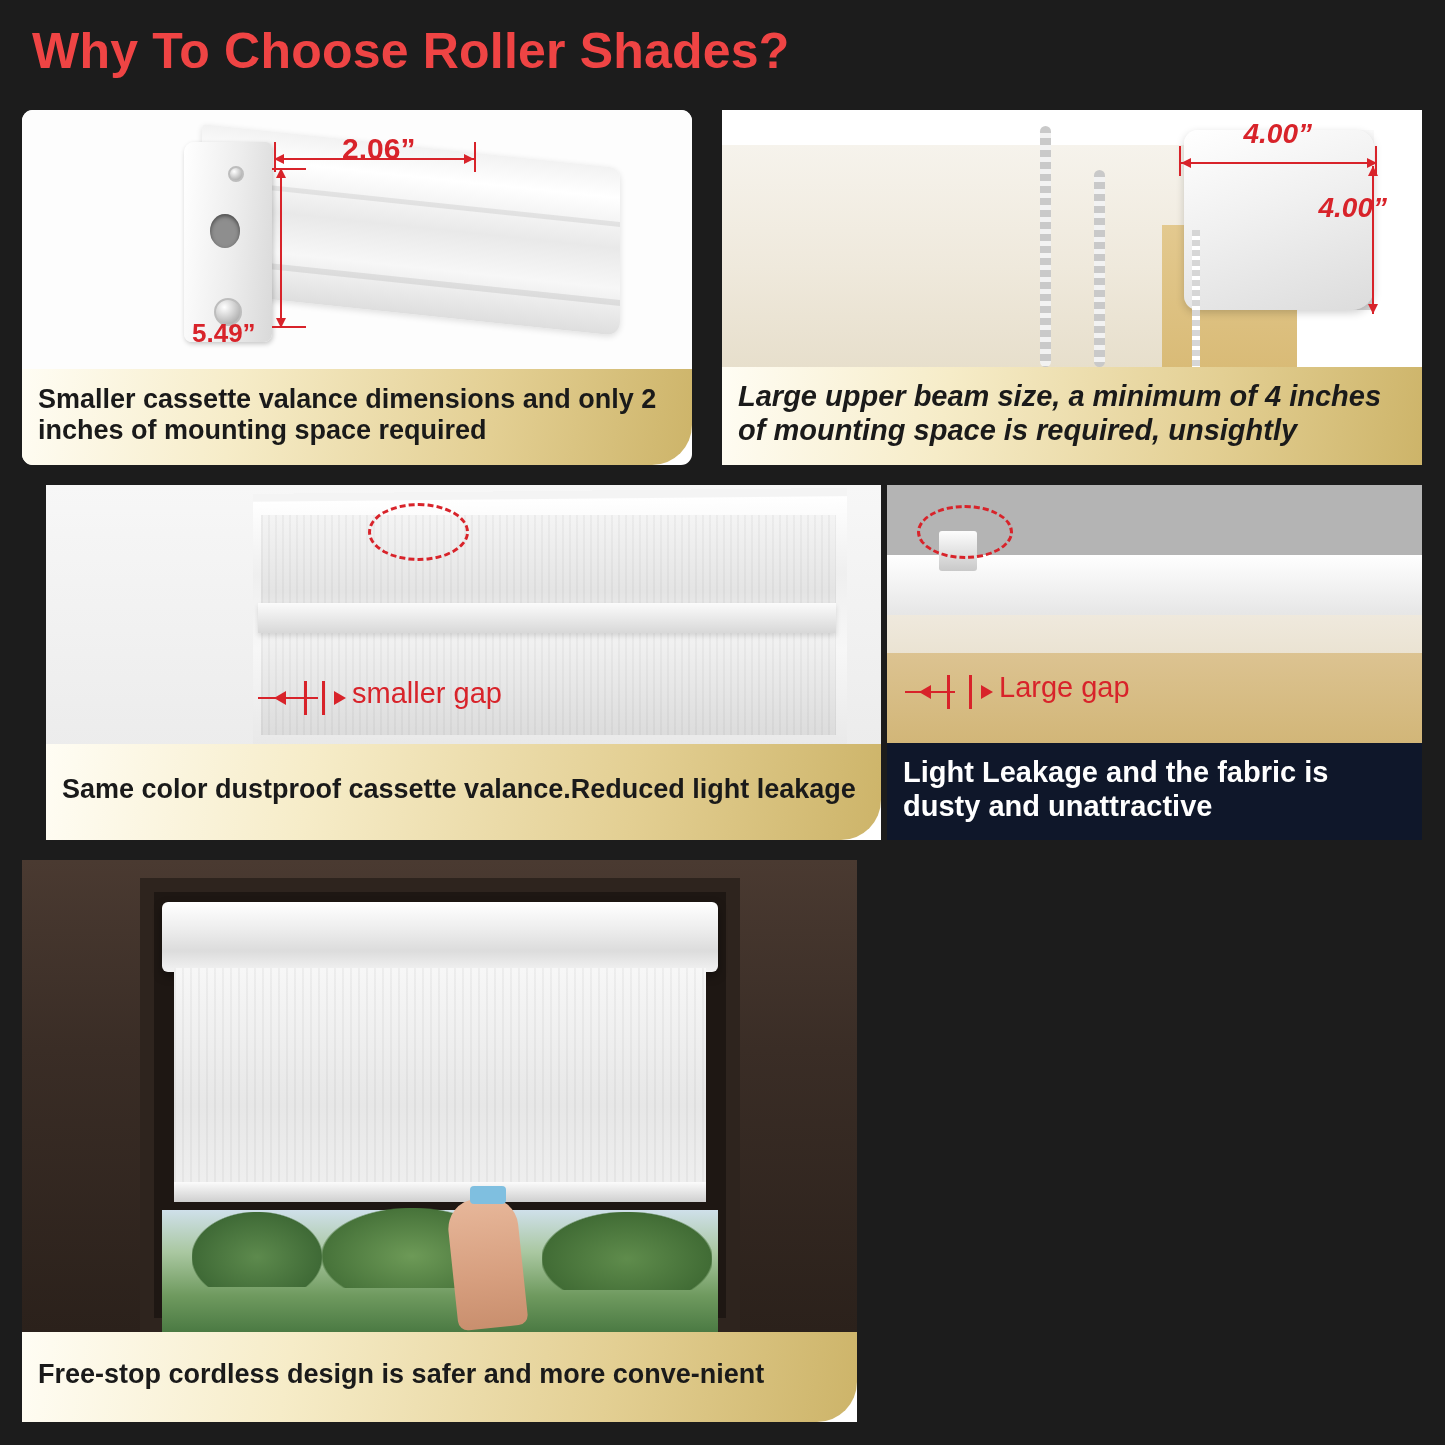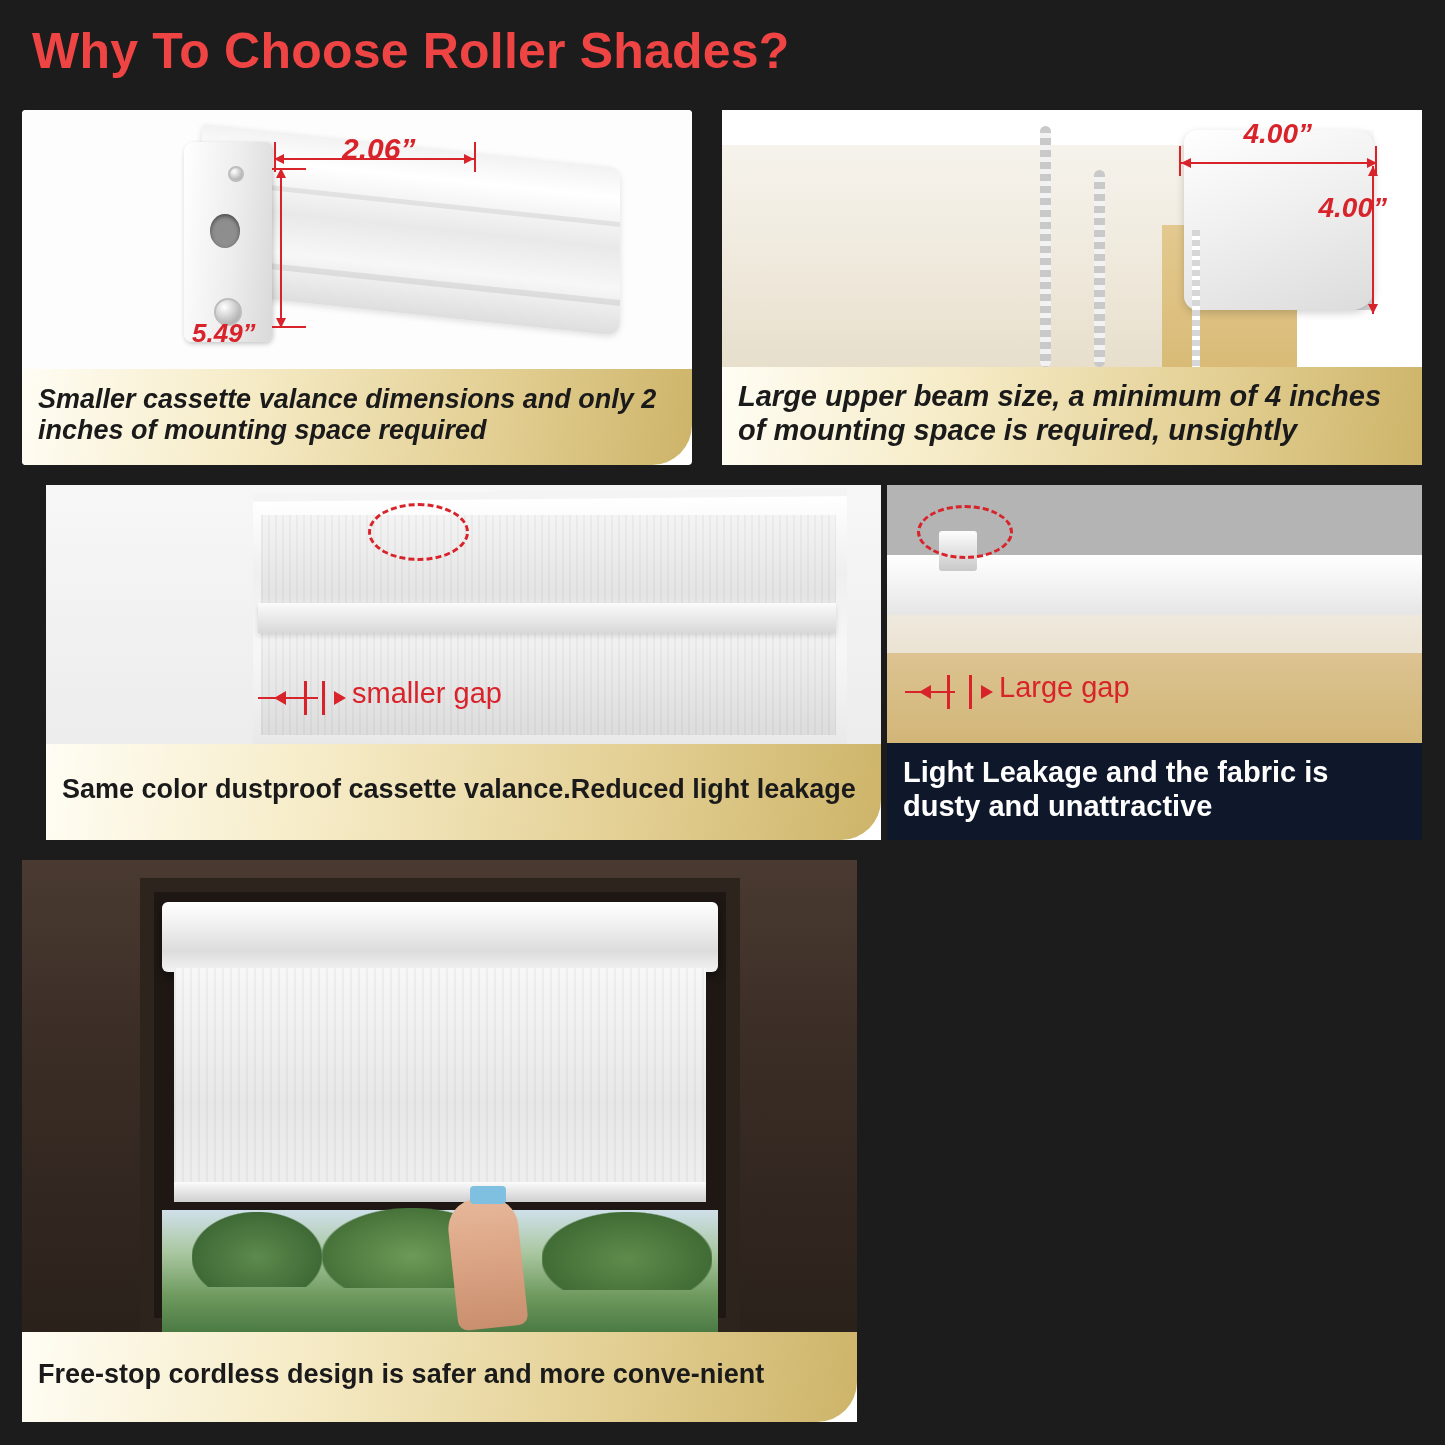--- a/index.html
+++ b/index.html
@@ -59,21 +59,21 @@
   .caption.gold.round {
     border-bottom-right-radius: 40px;
   }
   .caption.gray {
     background: #0f172a;
     color: #ffffff;
   }
   .cap-text { display: block; width: 100%; }
 
   
-  #card1 { left: 22px; top: 110px; width: 670px; height: 355px; border-radius: 4px; font-style: italic; }
+  #card1 { left: 22px; top: 110px; width: 670px; height: 355px; border-radius: 11px; }
   #card1 .photo { height: 265px; background: #fdfdfd; }
   #card1 .caption { height: 96px; }
 
   .c1-valance {
     position: absolute;
     left: 128px; top: 22px;
     width: 470px; height: 215px;
   }
   .c1-body {
     position: absolute;

